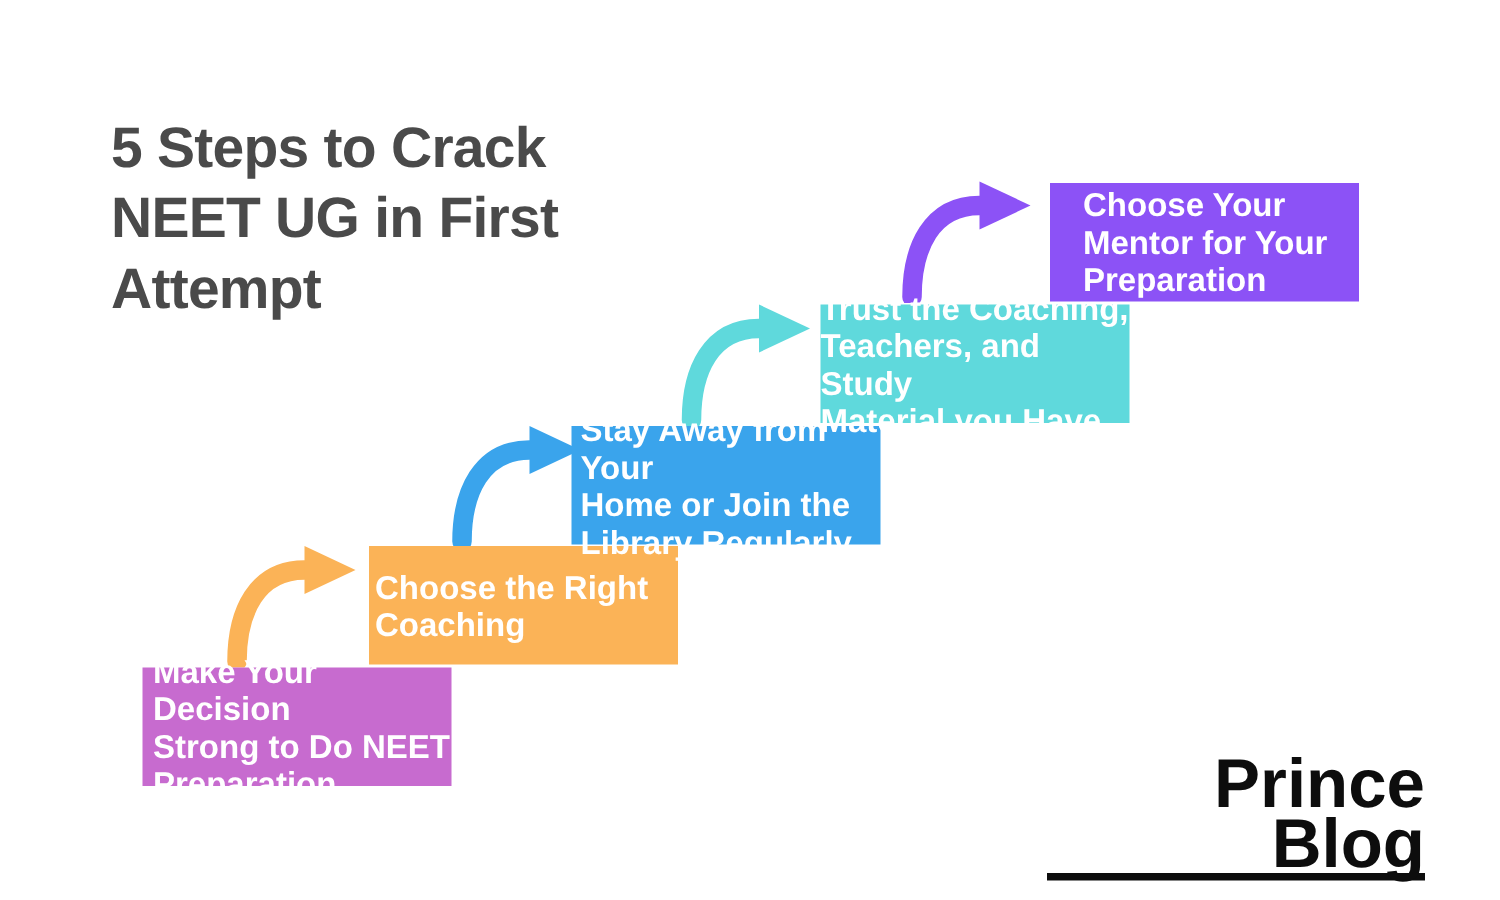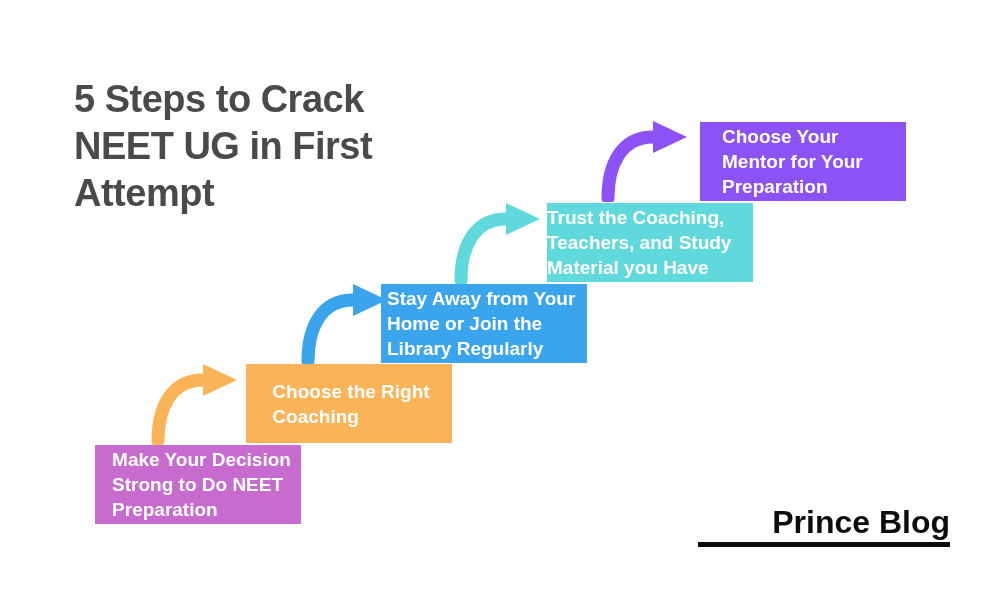--- a/index.html
+++ b/index.html
@@ -31,47 +31,47 @@
   .step {
     position: absolute;
     width: 206px;
     height: 79px;
     display: flex;
     align-items: center;
     box-sizing: border-box;
   }
   .step-label {
     color: #ffffff;
-    font-size: 19px;
+    font-size: 22px;
     font-weight: bold;
     line-height: 25px;
     white-space: pre-line;
   }
   .s1 { left: 95px;  top: 445px; padding-left: 7px;  }
-  .s2 { left: 246px; top: 364px; padding-left: 4px; justify-content: center; }
+  .s2 { left: 246px; top: 364px; padding-left: 4px; }
   .s3 { left: 381px; top: 284px; padding-left: 6px; }
   .s4 { left: 547px; top: 203px; }
   .s5 { left: 700px; top: 122px; padding-left: 22px; }
   .arrow {
     position: absolute;
     width: 100px;
     height: 85px;
   }
   .a1 { left: 145px; top: 360px; }
   .a2 { left: 295px; top: 280px; }
   .a3 { left: 448px; top: 199px; }
   .a4 { left: 595px; top: 117px; }
   .brand {
     position: absolute;
     left: 698px;
     top: 502px;
     width: 252px;
     border-bottom: 5px solid #0d0d0d;
     text-align: right;
-    font-size: 32px;
+    font-size: 46px;
     font-weight: bold;
     line-height: 40px;
     color: #0d0d0d;
   }
 </style>
 </head>
 <body>
 
 <div class="canvas">
 

